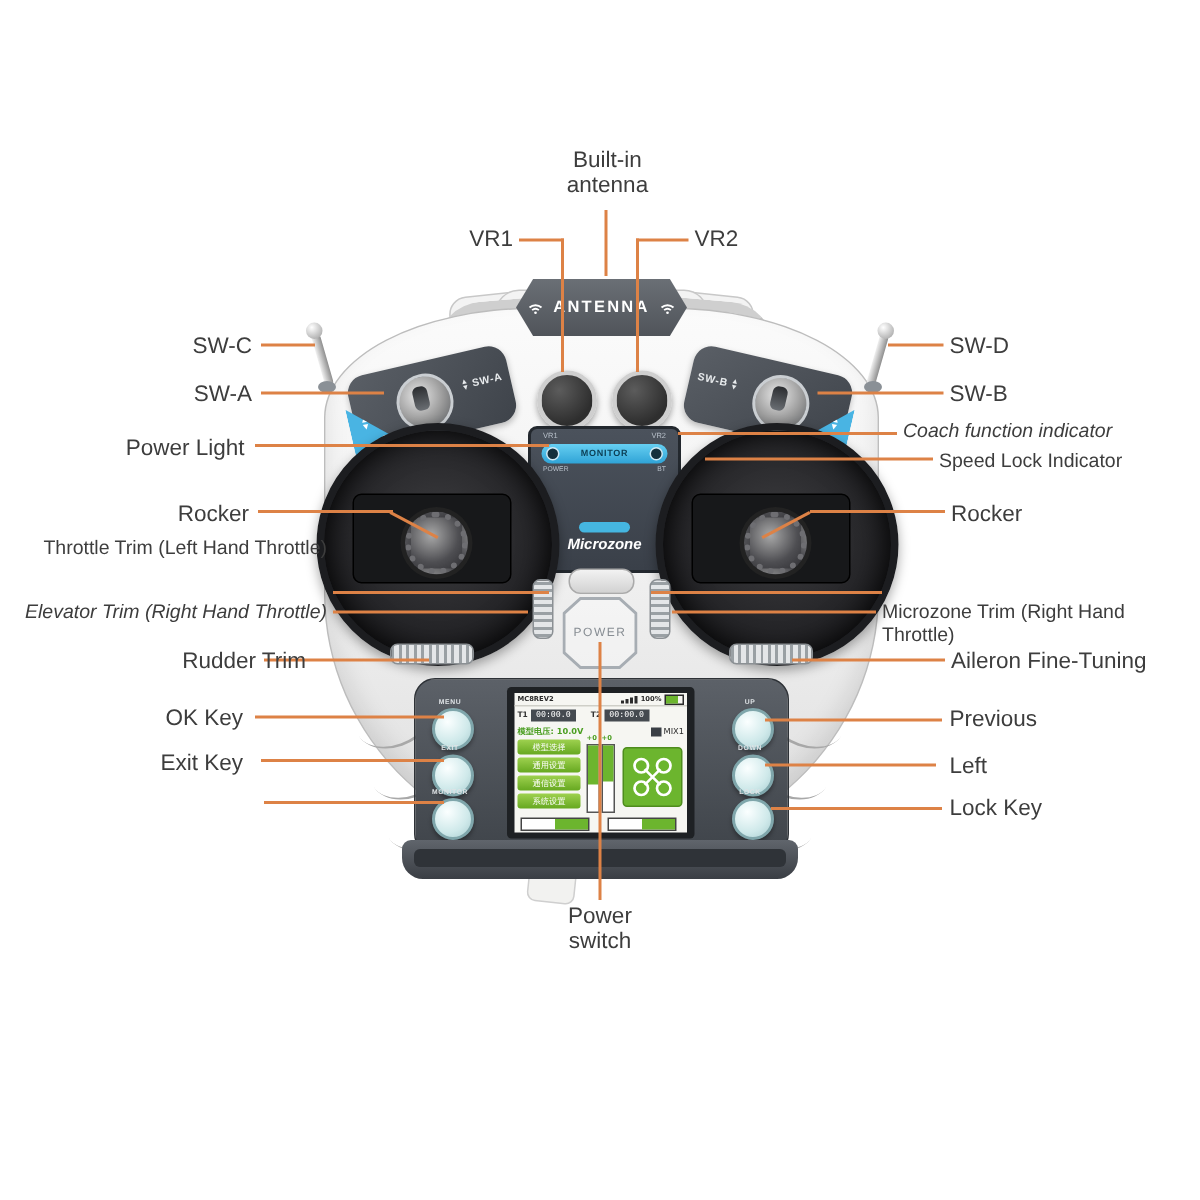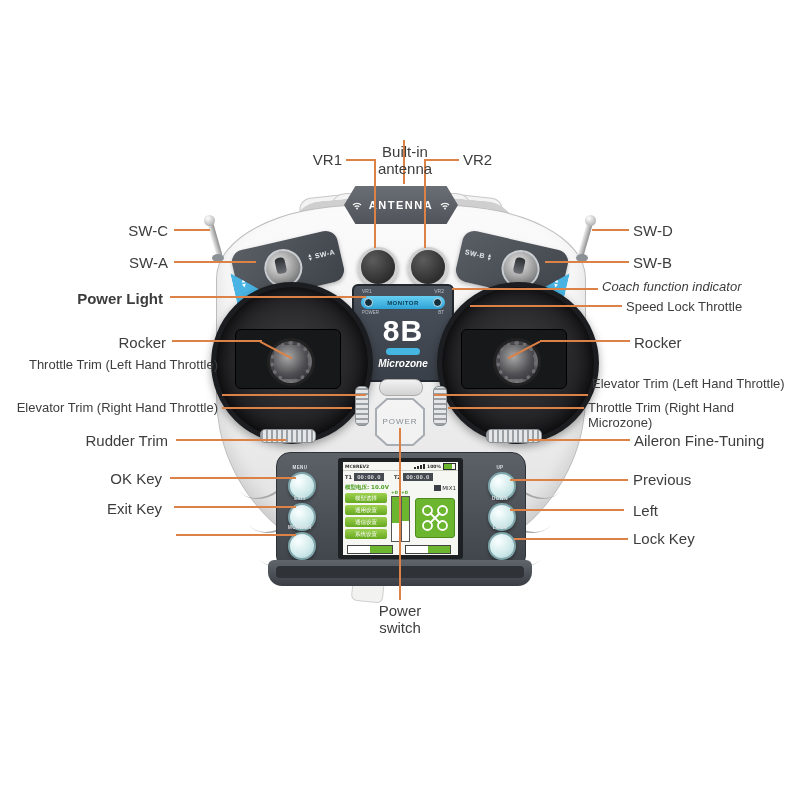--- a/index.html
+++ b/index.html
@@ -191,21 +191,20 @@
   <div class="scr">
     <span class="tiny" style="left:8px;top:2px;">VR1</span>
     <span class="tiny" style="right:8px;top:2px;">VR2</span>
     <div class="mon">
       <span class="dot"></span>
       <b>MONITOR</b>
       <span class="dot"></span>
     </div>
     <span class="tiny" style="left:8px;top:24px;font-size:4.5px;">POWER</span>
     <span class="tiny" style="right:8px;top:24px;font-size:4.5px;">BT</span>
-    <div class="model8b">8B</div>
     <div class="badge"></div>
     <div class="brand">Microzone</div>
   </div>
 
   <div class="well" style="left:211px;top:282px;">
     <div class="gimbal"></div>
     <div class="stick"></div>
   </div>
   <div class="well" style="left:437px;top:282px;">
     <div class="gimbal"></div>
@@ -333,38 +332,37 @@
   <div class="line" style="left:176px;top:439px;width:110px;"></div>
   <div class="line" style="left:528px;top:439px;width:102px;"></div>
   <div class="line" style="left:170px;top:477px;width:126px;"></div>
   <div class="line" style="left:174px;top:506px;width:122px;"></div>
   <div class="line" style="left:176px;top:534px;width:120px;"></div>
   <div class="line" style="left:510px;top:479px;width:118px;"></div>
   <div class="line" style="left:510px;top:509px;width:114px;"></div>
   <div class="line" style="left:514px;top:538px;width:114px;"></div>
   <div class="vline" style="left:399px;top:428px;height:172px;"></div>
 
-  <span class="lbl c" style="left:345px;top:98px;width:120px;margin-top:45px;">Built-in
+  <span class="lbl c" style="left:345px;top:98px;width:120px;">Built-in
 antenna</span>
   <span class="lbl r" style="right:458px;top:151px;">VR1</span>
   <span class="lbl" style="left:463px;top:151px;">VR2</span>
   <span class="lbl r" style="right:632px;top:222px;">SW-C</span>
   <span class="lbl r" style="right:632px;top:254px;">SW-A</span>
   <span class="lbl" style="left:633px;top:222px;">SW-D</span>
   <span class="lbl" style="left:633px;top:254px;">SW-B</span>
-  <span class="lbl r" style="right:637px;top:290px;font-weight:bold;">Power Light</span>
+  <span class="lbl r" style="right:637px;top:290px;">Power Light</span>
   <span class="lbl sm" style="left:602px;top:280px;font-style:italic;">Coach function indicator</span>
-  <span class="lbl sm" style="left:626px;top:300px;">Speed Lock Throttle</span>
+  <span class="lbl sm" style="left:626px;top:300px;">Speed Lock Indicator</span>
   <span class="lbl r" style="right:634px;top:334px;">Rocker</span>
   <span class="lbl" style="left:634px;top:334px;">Rocker</span>
   <span class="lbl sm r" style="right:582px;top:358px;">Throttle Trim (Left Hand Throttle)</span>
-  <span class="lbl sm r" style="right:582px;top:401px;">Elevator Trim (Right Hand Throttle)</span>
-  <span class="lbl sm" style="left:592px;top:377px;">Elevator Trim (Left Hand Throttle)</span>
-  <span class="lbl sm" style="left:588px;top:401px;">Throttle Trim (Right Hand Microzone)</span>
-  <span class="lbl r" style="right:632px;top:432px;">Rudder Trim</span>
+  <span class="lbl sm r" style="right:582px;top:401px;font-style:italic;">Elevator Trim (Right Hand Throttle)</span>
+  <span class="lbl sm" style="left:588px;top:401px;">Microzone Trim (Right Hand Throttle)</span>
+  <span class="lbl r" style="right:596px;top:432px;">Rudder Trim</span>
   <span class="lbl" style="left:634px;top:432px;">Aileron Fine-Tuning</span>
   <span class="lbl r" style="right:638px;top:470px;">OK Key</span>
   <span class="lbl r" style="right:638px;top:500px;">Exit Key</span>
   <span class="lbl" style="left:633px;top:471px;">Previous</span>
   <span class="lbl" style="left:633px;top:502px;">Left</span>
   <span class="lbl" style="left:633px;top:530px;">Lock Key</span>
   <span class="lbl c" style="left:350px;top:602px;width:100px;">Power
 switch</span>
 
 </div>

